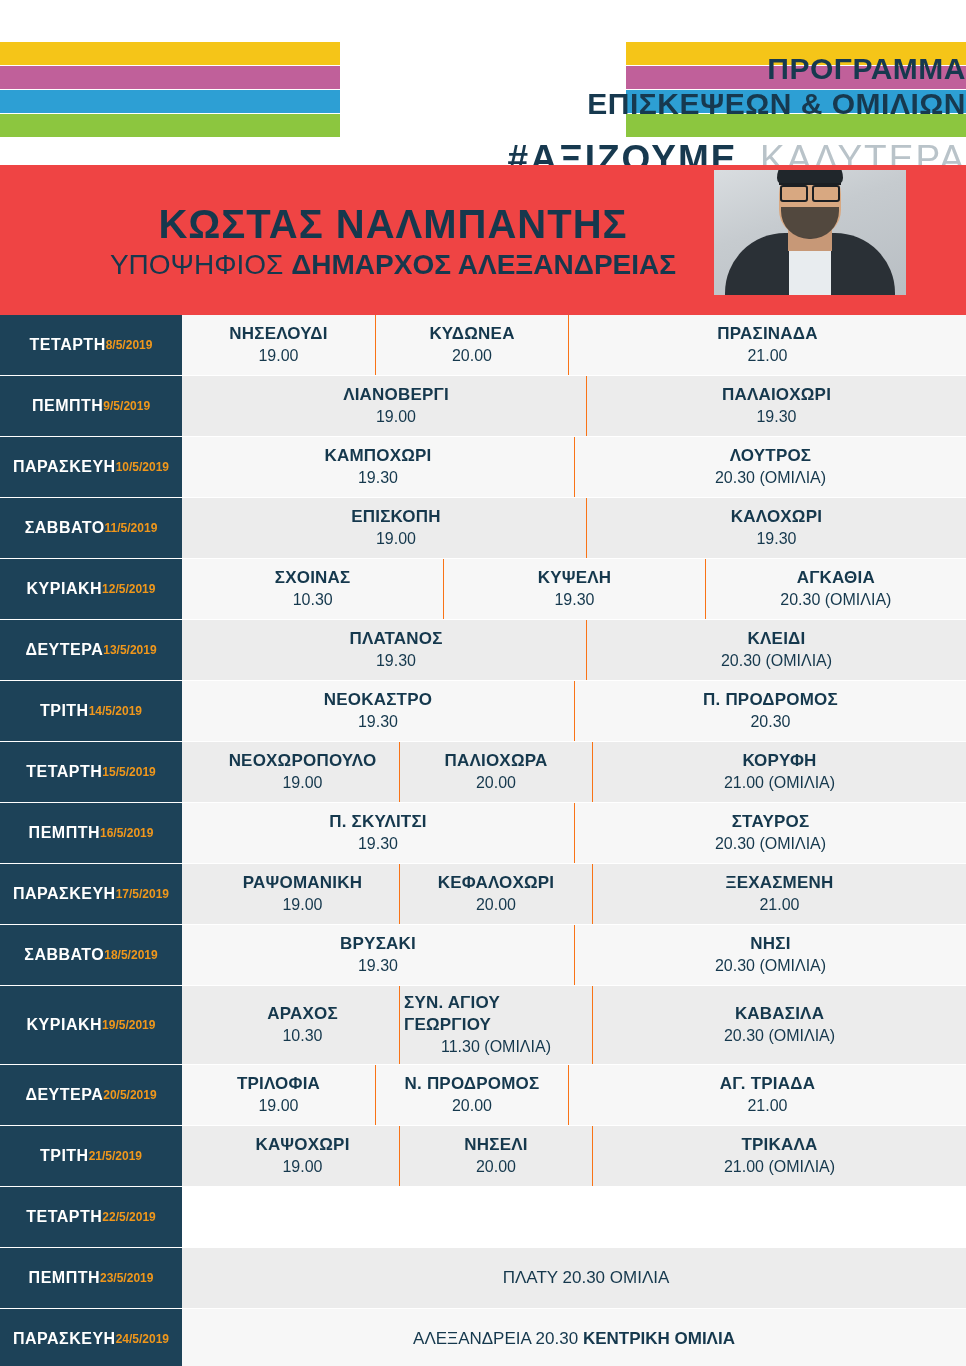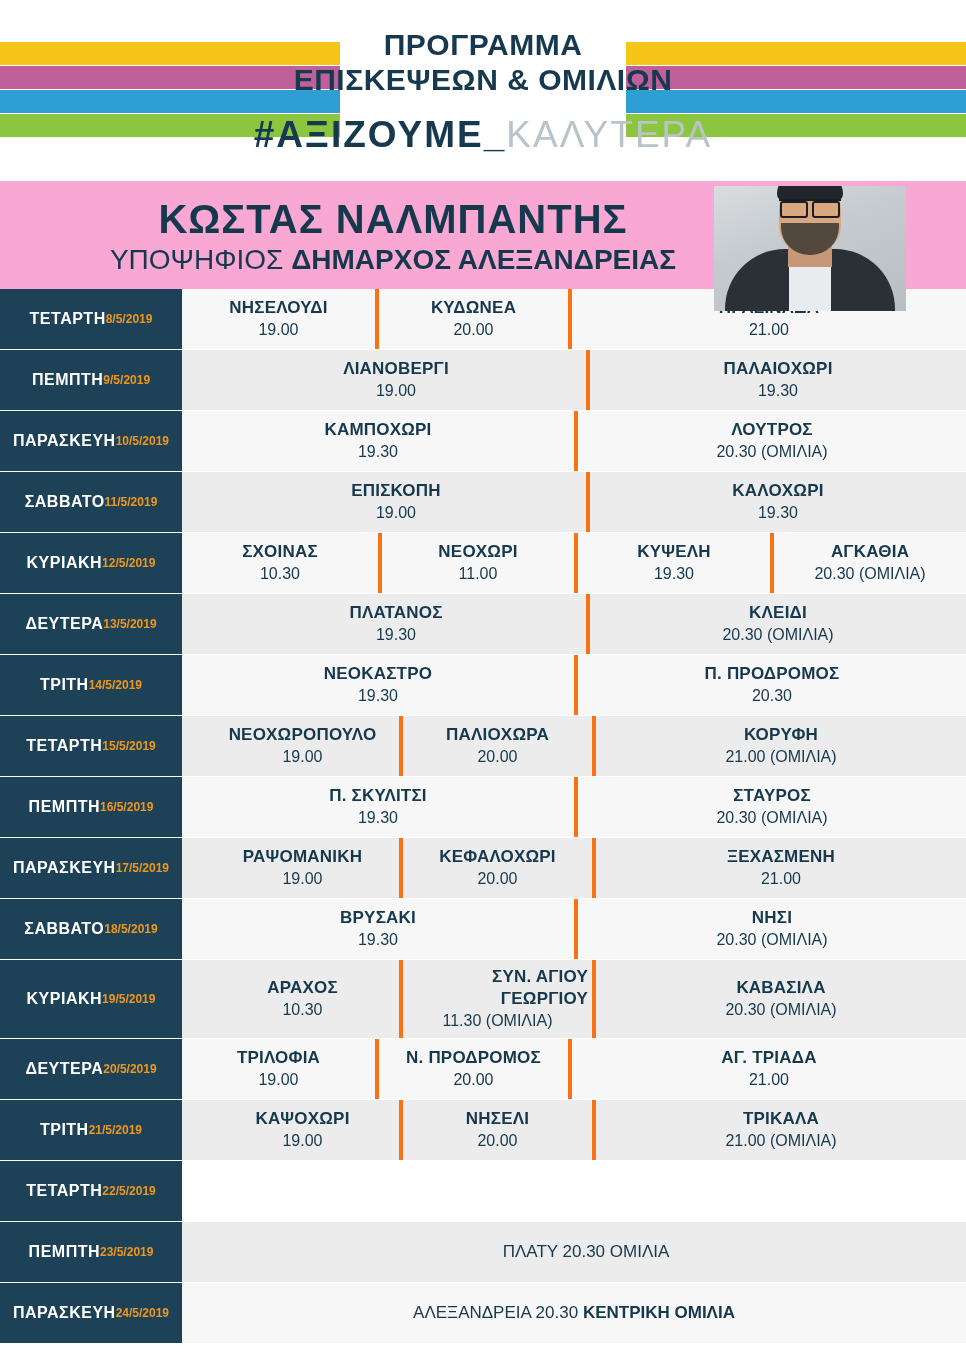--- a/index.html
+++ b/index.html
@@ -33,24 +33,24 @@
     height: 23px;
     margin-bottom: 1px;
   }
   .bar.b1 { background: #f5c518; }
   .bar.b2 { background: #c0609a; }
   .bar.b3 { background: #2d9fd4; }
   .bar.b4 { background: #8cc63f; }
 
   .header-text {
     position: absolute;
-    top: 28px;
+    top: 52px;
     left: 0;
     right: 0;
-    text-align: center;
+    text-align: right;
   }
   .header-line1 {
     font-size: 30px;
     font-weight: bold;
     letter-spacing: 0.5px;
     color: #17394f;
     line-height: 34px;
   }
   .header-line2 {
     font-size: 30px;
@@ -70,26 +70,25 @@
     color: #17394f;
   }
   .hashtag-light {
     font-weight: normal;
     color: #b9c3c9;
   }
 
   
   .banner {
     position: relative;
-    height: 108px;
-    background: #f9a8d4;
+    height: 150px;
+    background: #ef4444;
     display: flex;
     align-items: center;
     justify-content: center;
-    margin-top: 16px;
   }
   .banner-names {
     text-align: center;
     padding-right: 180px;
   }
   .cand-name {
     font-size: 40px;
     font-weight: bold;
     color: #16384d;
     letter-spacing: 1px;
@@ -233,26 +232,26 @@
   .events {
     flex: 1 1 auto;
     display: flex;
     align-items: stretch;
   }
   .evt {
     display: flex;
     flex-direction: column;
     align-items: center;
     justify-content: center;
-    text-align: right;
+    text-align: left;
     color: #15384d;
     padding: 6px 4px;
     box-sizing: border-box;
   }
-  .evt + .evt { border-left: 4px solid #f97316; }
+  .evt + .evt { border-left: 1px solid #f97316; }
   .evt .ename {
     font-size: 17px;
     font-weight: bold;
     line-height: 22px;
     letter-spacing: .2px;
   }
   .evt .etime {
     font-size: 16px;
     line-height: 22px;
   }
@@ -387,24 +386,20 @@
       <div class="daycell">
         <div class="dname">ΚΥΡΙΑΚΗ</div>
         <div class="ddate">12/5/2019</div>
       </div>
       <div class="events">
         <div class="evt w-q">
           <div class="ename">ΣΧΟΙΝΑΣ</div>
           <div class="etime">10.30</div>
         </div>
         <div class="evt w-q">
-          <div class="ename">ΝΕΟΧΩΡΙ</div>
-          <div class="etime">11.00</div>
-        </div>
-        <div class="evt w-q">
           <div class="ename">ΚΥΨΕΛΗ</div>
           <div class="etime">19.30</div>
         </div>
         <div class="evt w-q">
           <div class="ename">ΑΓΚΑΘΙΑ</div>
           <div class="etime">20.30 (ΟΜΙΛΙΑ)</div>
         </div>
       </div>
     </div>
     <div class="row alt">

